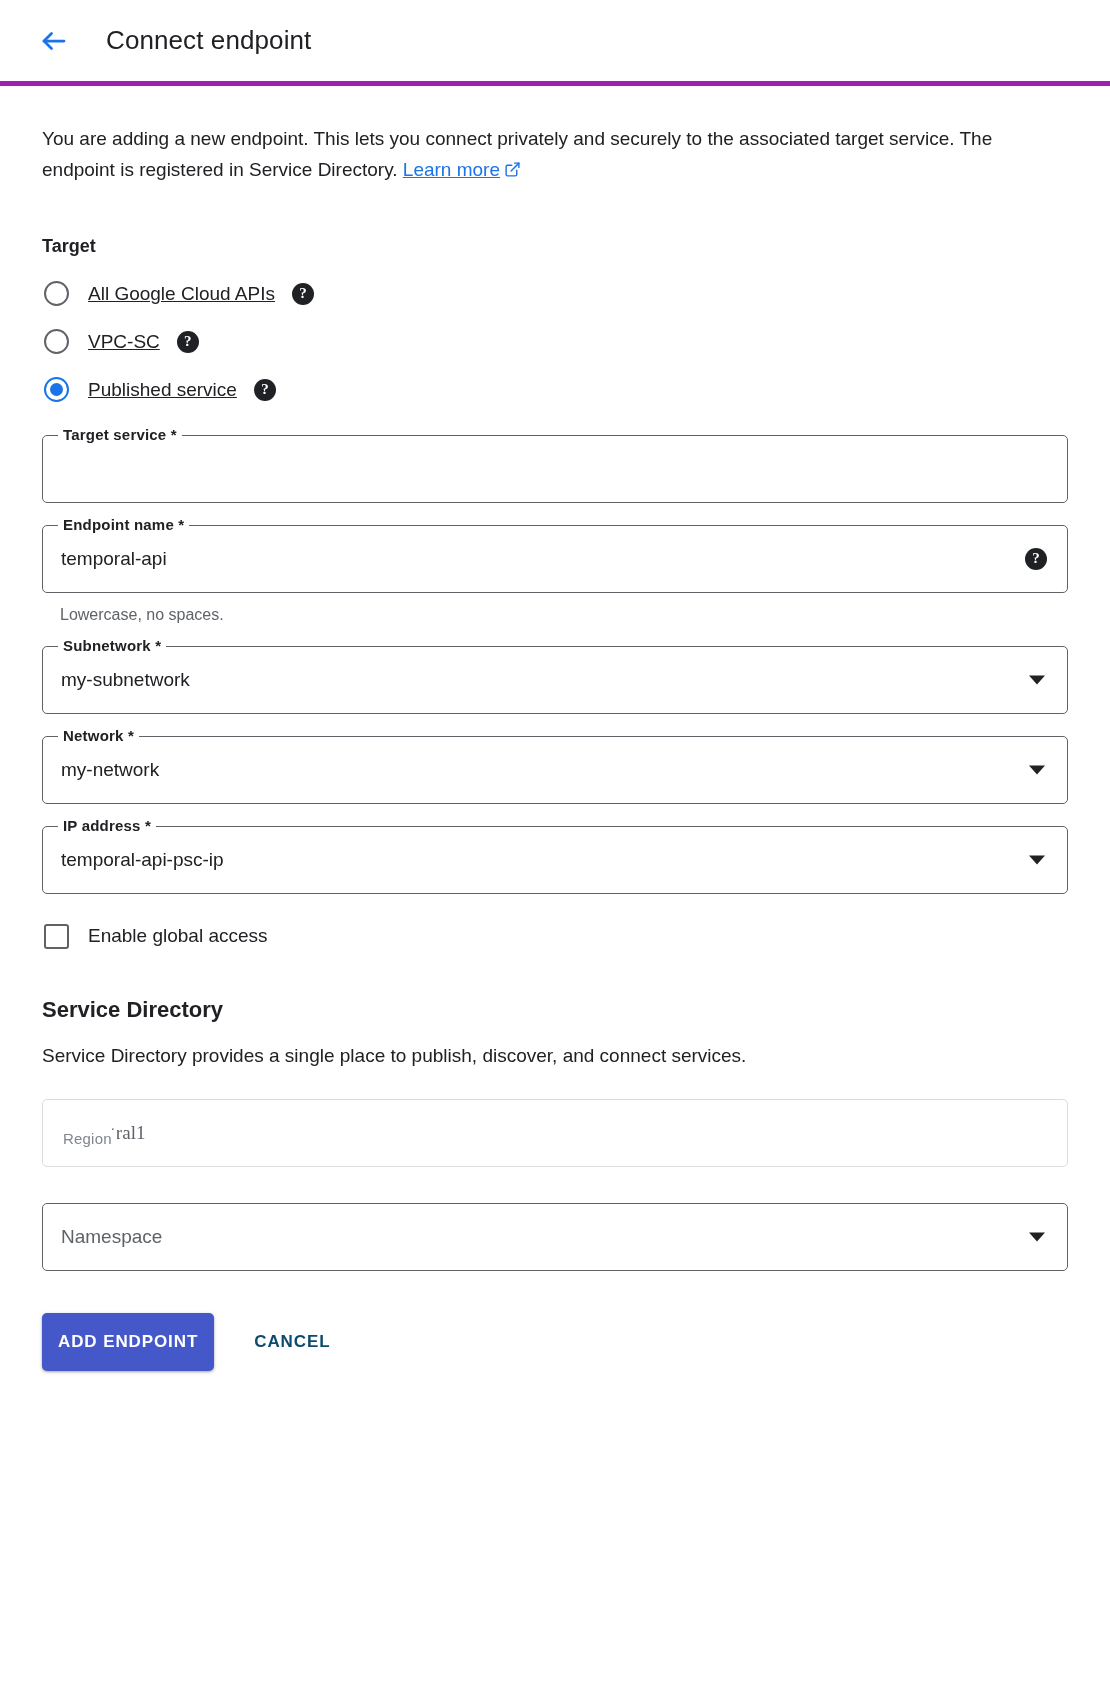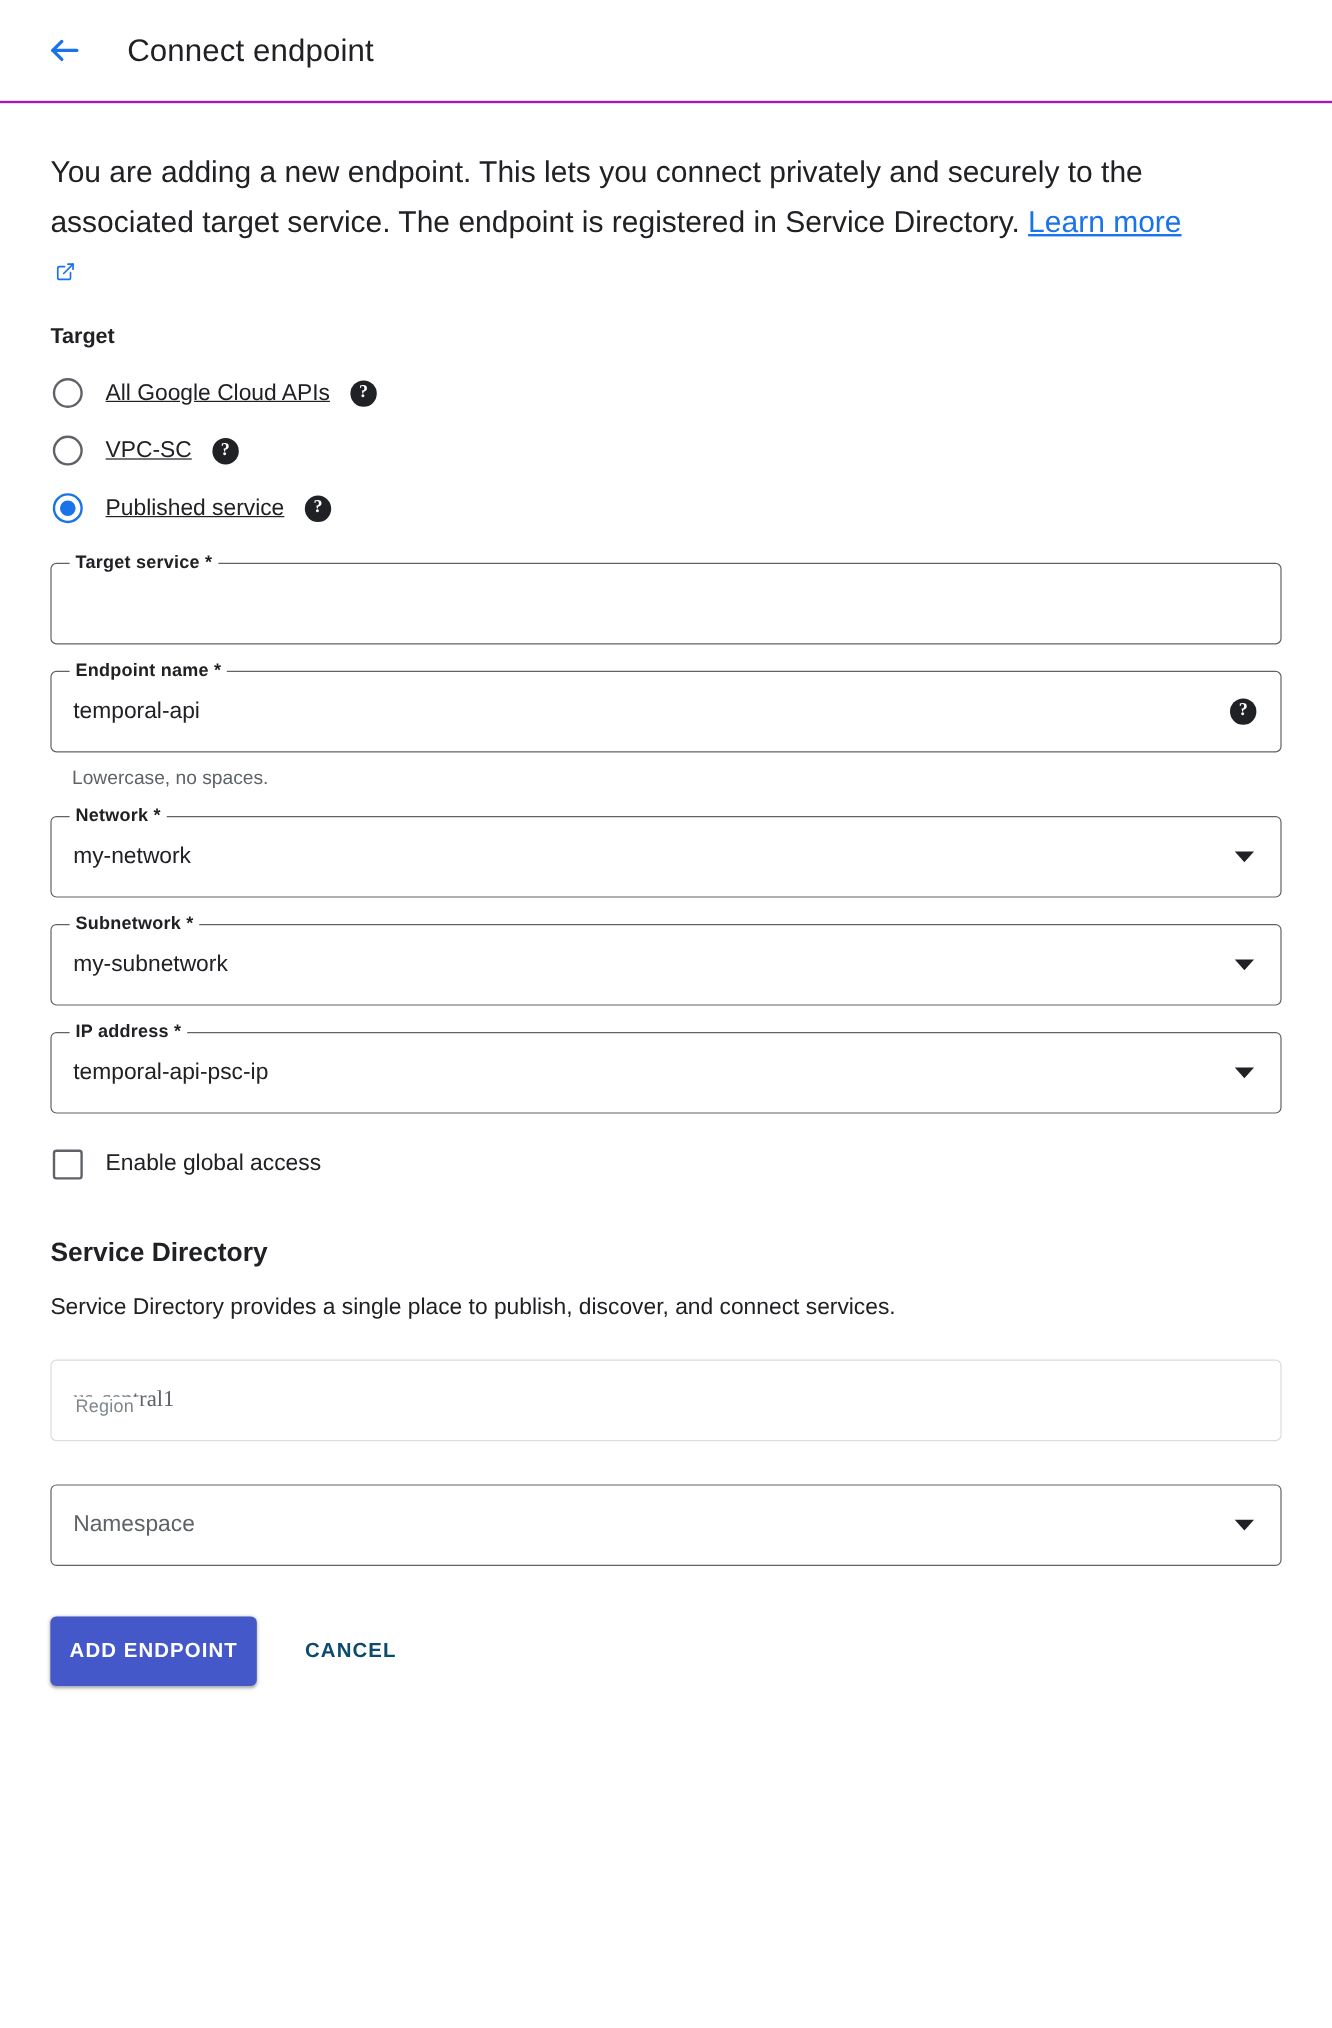--- a/index.html
+++ b/index.html
@@ -15,21 +15,21 @@
     color: #202124;
     -webkit-font-smoothing: antialiased;
   }
 
   
   .header {
     height: 86px;
     display: flex;
     align-items: center;
     padding-left: 30px;
-    border-bottom: 2px solid #a21caf;
+    border-bottom: 5px solid #a21caf;
   }
   .back-btn {
     width: 48px;
     height: 48px;
     display: flex;
     align-items: center;
     justify-content: center;
     cursor: pointer;
     border-radius: 50%;
   }
@@ -41,25 +41,25 @@
     margin-left: 28px;
     letter-spacing: 0.1px;
   }
 
   
   .content {
     padding: 38px 42px 0 42px;
     max-width: 1110px;
   }
   .intro {
-    font-size: 25px;
+    font-size: 19px;
     line-height: 1.62;
     color: #202124;
     max-width: 960px;
-    margin: 0 0 22px 0;
+    margin: 0 0 48px 0;
   }
   .link {
     color: #1a73e8;
     text-decoration: underline;
     cursor: pointer;
   }
   .ext-icon {
     display: inline-block;
     vertical-align: -2px;
     margin-left: 4px;
@@ -321,30 +321,30 @@
     <div class="field-box">
       <span class="field-legend">Endpoint name *</span>
       <span class="field-value">temporal-api</span>
       <span class="help-icon field-help">?</span>
     </div>
     <div class="helper-text">Lowercase, no spaces.</div>
   </div>
 
   <div class="field">
     <div class="field-box">
+      <span class="field-legend">Subnetwork *</span>
+      <span class="field-value">my-subnetwork</span>
+      <span class="caret"></span>
+    </div>
+  </div>
+
+  <div class="field">
+    <div class="field-box">
       <span class="field-legend">Network *</span>
       <span class="field-value">my-network</span>
-      <span class="caret"></span>
-    </div>
-  </div>
-
-  <div class="field">
-    <div class="field-box">
-      <span class="field-legend">Subnetwork *</span>
-      <span class="field-value">my-subnetwork</span>
       <span class="caret"></span>
     </div>
   </div>
 
   <div class="field">
     <div class="field-box">
       <span class="field-legend">IP address *</span>
       <span class="field-value">temporal-api-psc-ip</span>
       <span class="caret"></span>
     </div>

